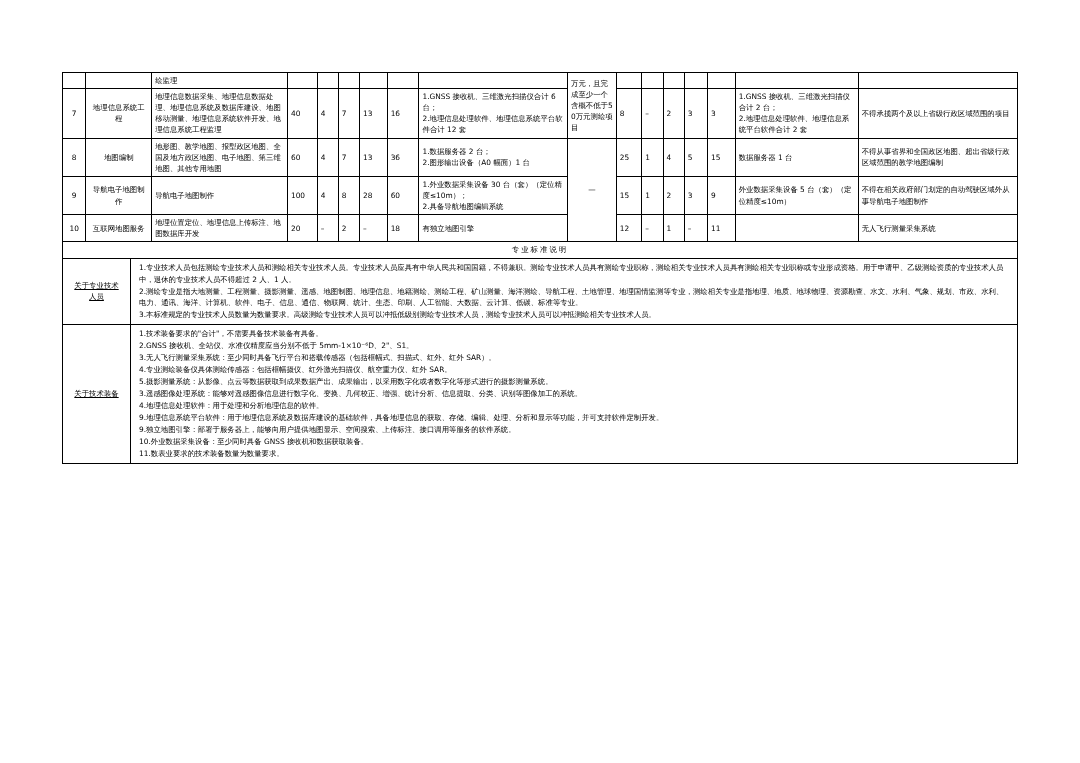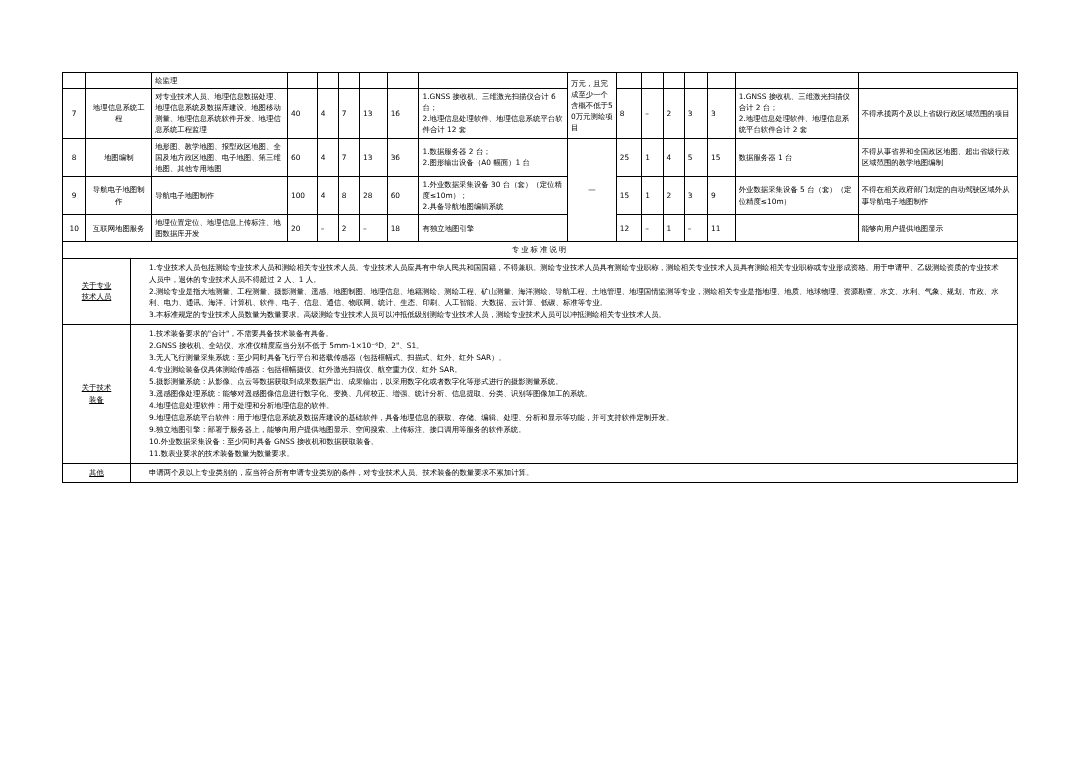--- a/index.html
+++ b/index.html
@@ -69,21 +69,21 @@
   }
 
   table.notes {
     border-collapse: collapse;
     width: 956px;
     table-layout: fixed;
     margin-top: -1px;
   }
   table.notes td {
     border: 1px solid #000;
-    padding: 3px 18px;
+    padding: 3px 8px;
     font-size: 7.4px;
     line-height: 1.62;
     vertical-align: middle;
   }
   .n-label {
     width: 68px;
     text-align: center;
     font-size: 8px;
     text-decoration: underline;
   }
@@ -139,21 +139,21 @@
         <td>&nbsp;</td>
         <td>&nbsp;</td>
         <td>&nbsp;</td>
         <td>&nbsp;</td>
         <td>&nbsp;</td>
       </tr>
 
       <tr>
         <td class="center">7</td>
         <td class="center">地理信息系统工程</td>
-        <td class="vtop">对专业技术人员、地理信息数据处理、地理信息系统及数据库建设、地图移动测量、地理信息系统软件开发、地理信息系统工程监理</td>
+        <td class="vtop">地理信息数据采集、地理信息数据处理、地理信息系统及数据库建设、地图移动测量、地理信息系统软件开发、地理信息系统工程监理</td>
         <td>40</td>
         <td>4</td>
         <td>7</td>
         <td>13</td>
         <td>16</td>
         <td class="vtop" style="white-space:pre-line">1.GNSS 接收机、三维激光扫描仪合计 6 台；
 2.地理信息处理软件、地理信息系统平台软件合计 12 套</td>
         <td>8</td>
         <td>–</td>
         <td>2</td>
@@ -214,21 +214,21 @@
         <td>2</td>
         <td>–</td>
         <td>18</td>
         <td class="vtop">有独立地图引擎</td>
         <td>12</td>
         <td>–</td>
         <td>1</td>
         <td>–</td>
         <td>11</td>
         <td class="vtop"></td>
-        <td class="vtop">能够向用户提供地图显示</td>
+        <td class="vtop">无人飞行测量采集系统</td>
       </tr>
 
       <tr class="section-title">
         <td colspan="17">专业标准说明</td>
       </tr>
     </tbody>
       </table>
 
     <table class="notes">
       <colgroup>
@@ -257,23 +257,17 @@
           <p>3.遥感图像处理系统：能够对遥感图像信息进行数字化、变换、几何校正、增强、统计分析、信息提取、分类、识别等图像加工的系统。</p>
           <p>4.地理信息处理软件：用于处理和分析地理信息的软件。</p>
           <p>9.地理信息系统平台软件：用于地理信息系统及数据库建设的基础软件，具备地理信息的获取、存储、编辑、处理、分析和显示等功能，并可支持软件定制开发。</p>
           <p>9.独立地图引擎：部署于服务器上，能够向用户提供地图显示、空间搜索、上传标注、接口调用等服务的软件系统。</p>
           <p>10.外业数据采集设备：至少同时具备 GNSS 接收机和数据获取装备。</p>
           <p>11.数表业要求的技术装备数量为数量要求。</p>
         </td>
       </tr>
 
 
-      <tr>
-        <td class="n-label">其他</td>
-        <td class="n-body">
-          <p>申请两个及以上专业类别的，应当符合所有申请专业类别的条件，对专业技术人员、技术装备的数量要求不累加计算。</p>
-        </td>
-      </tr>
     </tbody>
       </table>
 
   </div>
 </div>
 
 </body></html>

